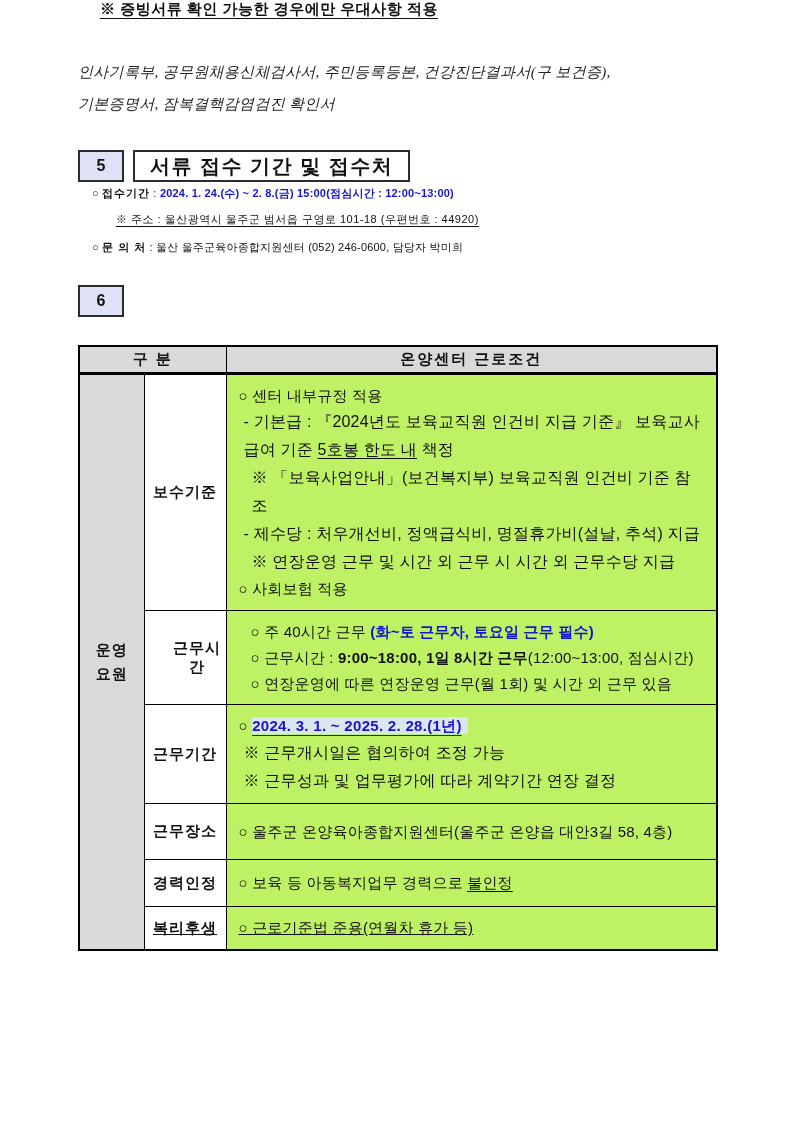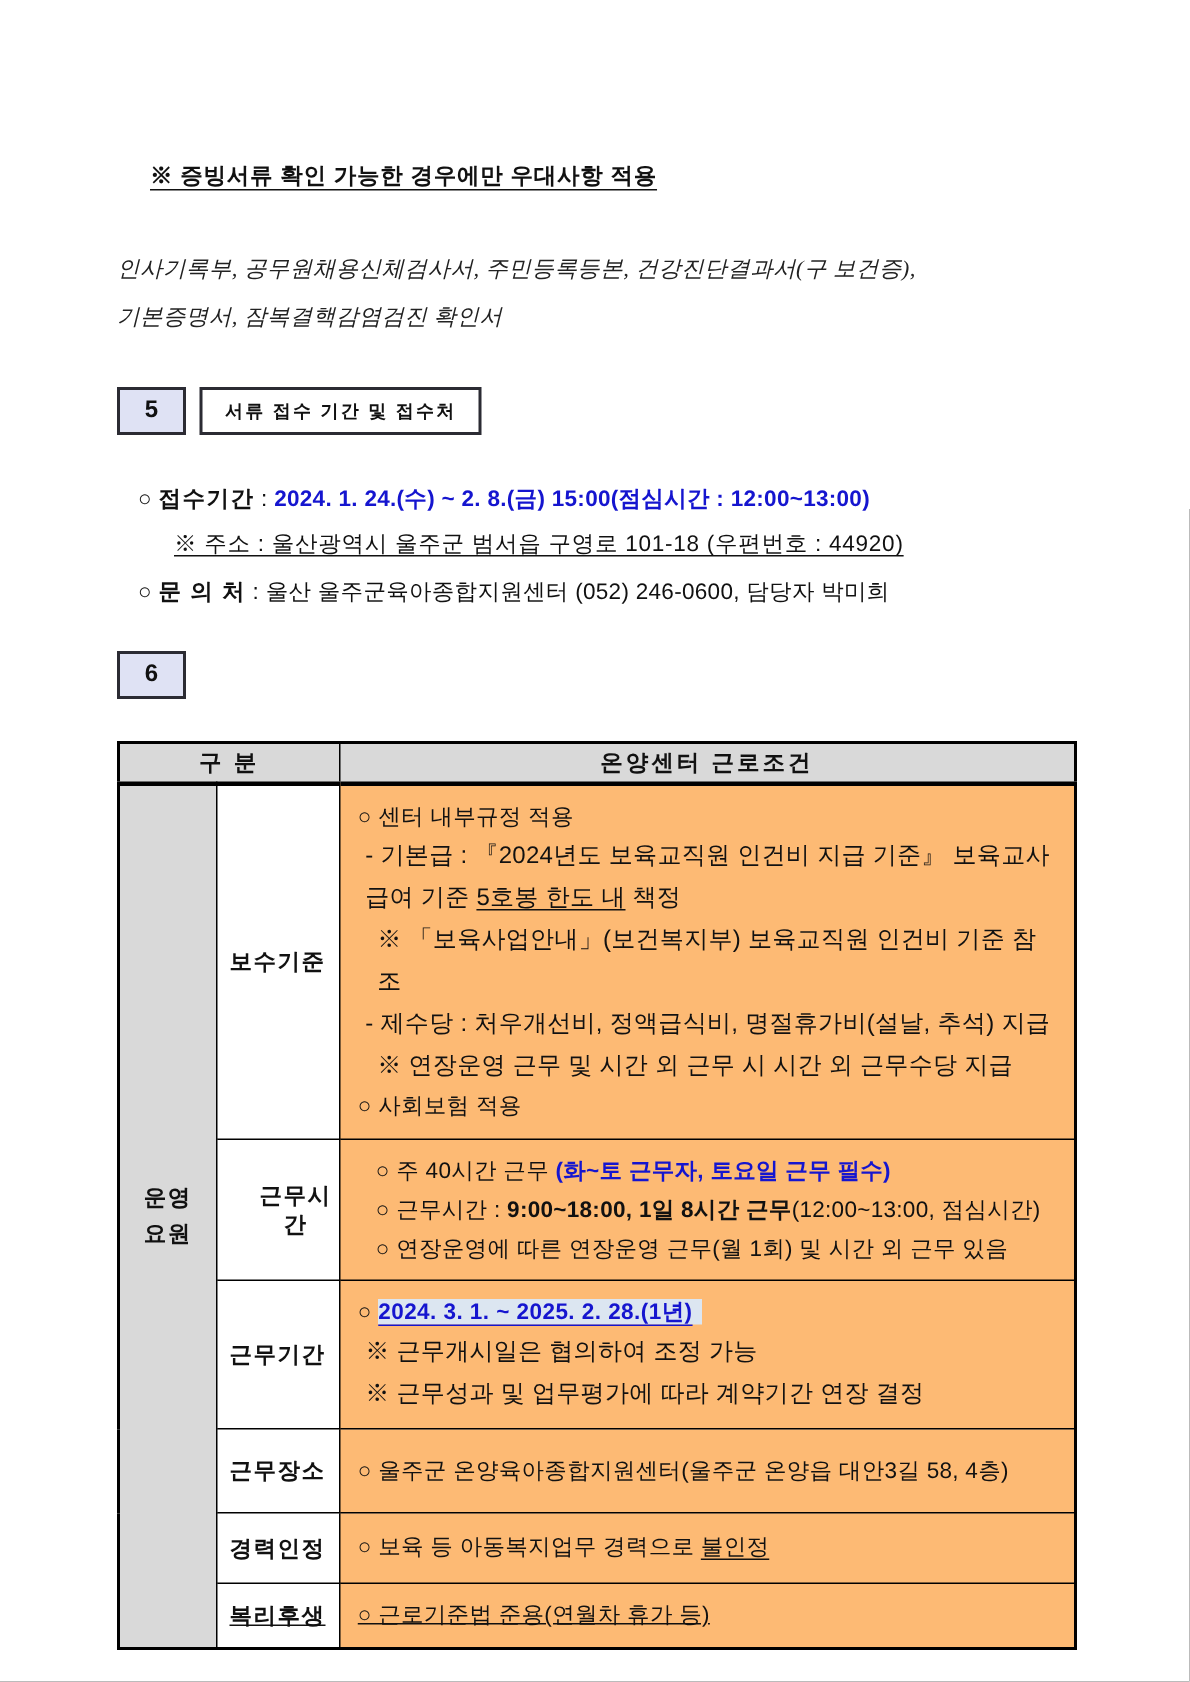--- a/index.html
+++ b/index.html
@@ -6,21 +6,21 @@
   html,body { background:#888; }
   .page {
     width:793px; height:1121px; margin:0 auto; background:#ffffff;
     font-family:"Liberation Sans", sans-serif; color:#111;
     position:relative; overflow:hidden;
   }
   .content { position:absolute; left:78px; top:0; width:638px; }
 
   
   .top-note {
-    margin-top:108px; margin-left:22px;
+    margin-left:22px;
     font-size:15px; font-weight:600; letter-spacing:0.5px;
     text-decoration:underline; text-underline-offset:4px;
   }
 
   
   .final-docs { margin-top:38px; display:flex; align-items:flex-start; }
   .fd-title {
     font-size:17px; font-weight:bold; color:#1515cf; letter-spacing:0.5px;
     white-space:nowrap; margin-right:10px; line-height:1.5;
   }
@@ -34,25 +34,25 @@
   .sec-head.s5 { margin-top:30px; }
   .sec-head.s6 { margin-top:30px; }
   .sec-num {
     width:46px; height:32px; background:#dfe2f4; border:2px solid #2b2b33;
     display:flex; align-items:center; justify-content:center;
     font-size:16px; font-weight:bold; color:#111;
   }
   .sec-title {
     height:32px; border:2px solid #2b2b33; background:#fff;
     display:flex; align-items:center; padding:0 15px;
-    font-size:12px; font-weight:bold; letter-spacing:1.5px;
+    font-size:20px; font-weight:bold; letter-spacing:1.5px;
   }
 
   
-  .s5-list { margin-top:33px; margin-left:14px; font-size:15px; }
+  .s5-list { margin-top:4px; margin-left:14px; font-size:11px; }
   .s5-line { margin-bottom:13px; letter-spacing:0.2px; }
   .s5-line .lbl { font-weight:bold; letter-spacing:1px; }
   .blue-bold { color:#1515cf; font-weight:bold; }
   .addr-note {
     margin:-2px 0 13px 24px;
     text-decoration:underline; text-underline-offset:3px; letter-spacing:0.5px;
   }
 
   
   table.cond {
@@ -68,21 +68,21 @@
     letter-spacing:2px; border-bottom:3px solid #000;
   }
   .group-cell {
     background:#d9d9d9; text-align:center; vertical-align:middle;
     font-size:15px; font-weight:bold; line-height:1.6; letter-spacing:1px;
   }
   .label-cell {
     text-align:center; vertical-align:middle;
     font-size:15px; font-weight:bold; letter-spacing:1px; background:#fff;
   }
-  .content-cell { padding:8px 12px; vertical-align:middle; background:#fdba74; }
+  .content-cell { padding:8px 12px; vertical-align:middle; background:#bef264; }
   .content-cell .main-line { font-size:15px; line-height:1.72; letter-spacing:0.2px; }
   .content-cell .sub-line  { font-size:16px; line-height:1.75; padding-left:5px; letter-spacing:0.2px; }
   .content-cell .sub-line.indent { padding-left:13px; }
   .u { text-decoration:underline; text-underline-offset:3px; }
   .b { font-weight:bold;text-align:right; }
   .hl-date {
     background:#dce6f1; color:#1515cf; font-weight:bold;
     text-decoration:underline; text-underline-offset:4px; letter-spacing:0.3px;
     padding-right:6px;
   }

